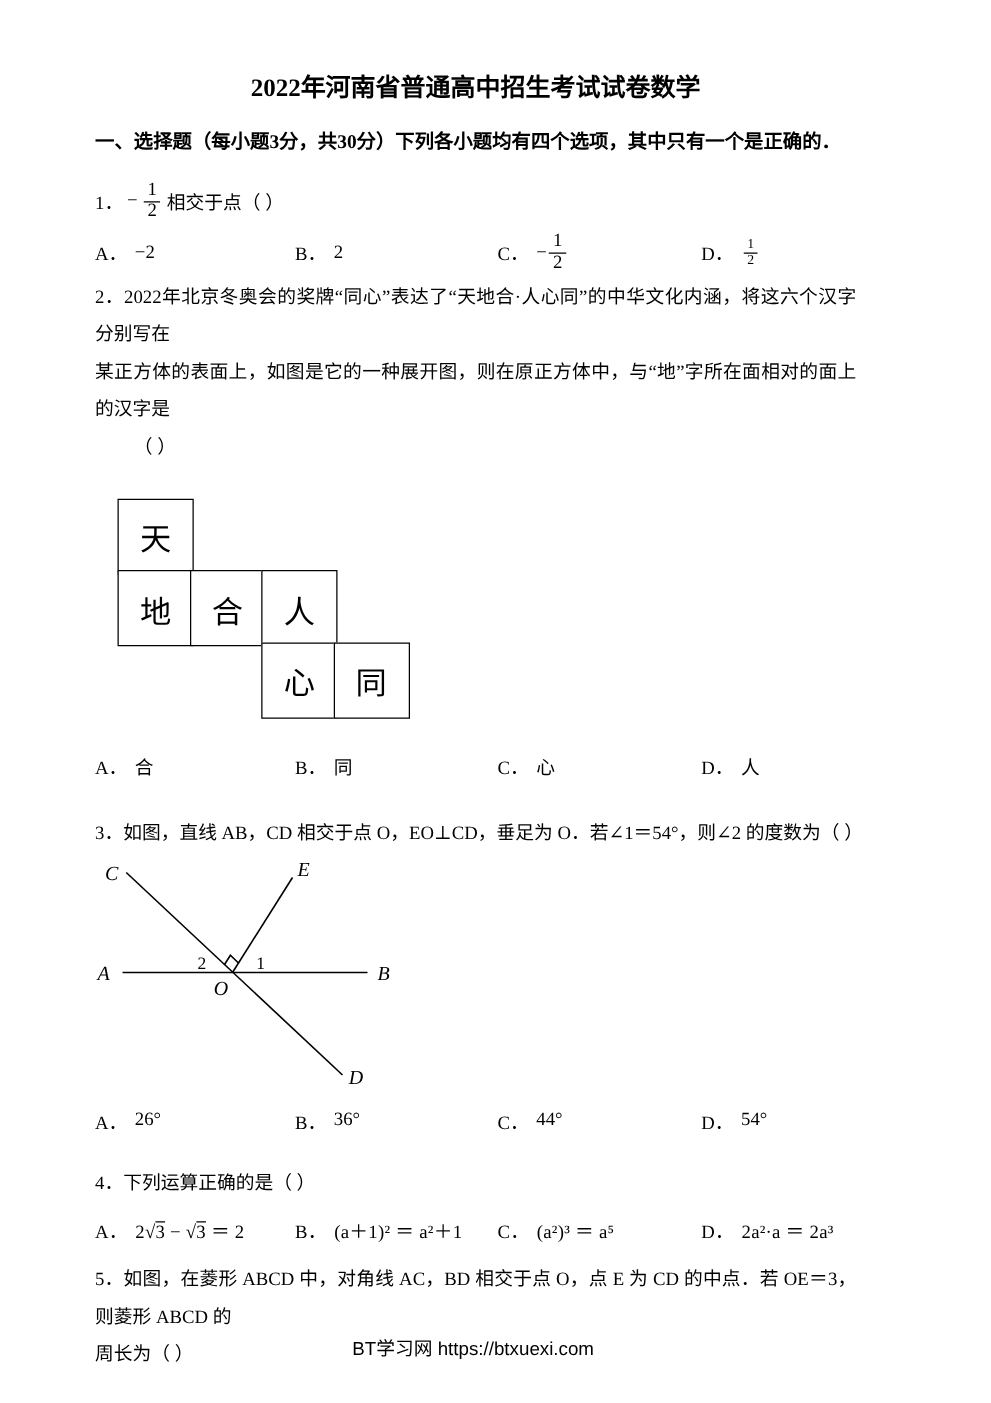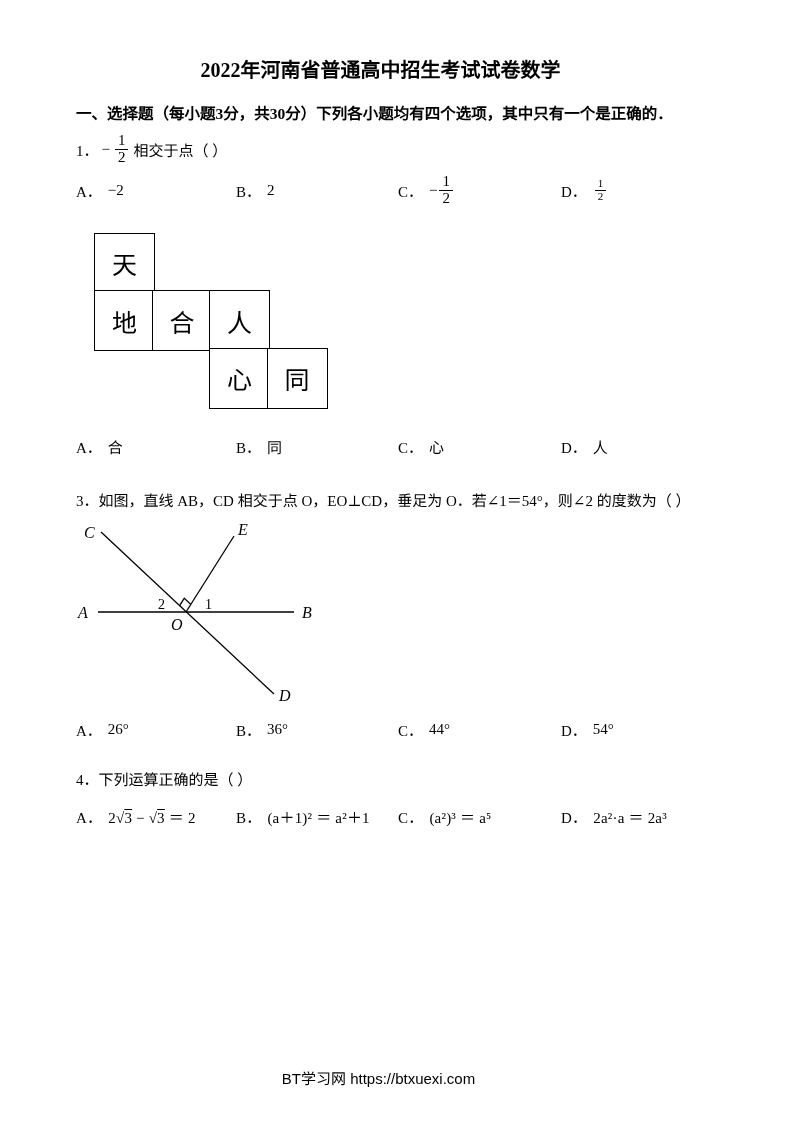--- a/index.html
+++ b/index.html
@@ -3,21 +3,21 @@
 <meta charset="utf-8">
 <style>
   html,body{margin:0;padding:0;}
   body{
     width:793px;height:1122px;background:#ffffff;color:#000;
     font-family:"Liberation Serif","DejaVu Serif",serif;font-size:15px;
   }
   .page{position:relative;width:757px;height:1122px;box-sizing:border-box;
         padding:54px 72px 0 76px;overflow:hidden;background:#fff;}
   .title{text-align:center;font-size:20px;font-weight:bold;margin:0 0 18px 0;}
-  .section-header{font-size:15.5px;font-weight:bold;line-height:26px;margin-bottom:2px;}
+  .section-header{font-size:15.5px;font-weight:bold;line-height:26px;margin-bottom:14px;}
   .qline{line-height:30px;}
   .q-row{display:flex;align-items:center;min-height:40px;}
   .q-row .gap{margin:0 3px;}
   .para{line-height:30px;text-align:justify;}
   .indent{padding-left:31px;}
   
   .frac{display:inline-block;vertical-align:middle;text-align:center;line-height:1.05;margin:0 2px;}
   .frac .num{display:block;border-bottom:1.2px solid #000;padding:0 3px;}
   .frac .den{display:block;padding:0 3px;}
   .frac-sm{font-size:11px;}
@@ -84,20 +84,25 @@
     </div>
     <div class="option">
       <span class="lbl">D．</span>
       <span class="frac frac-sm">
           <span class="num">1</span>
           <span class="den">2</span>
         </span>
     </div>
   </div>
 
+  <div class="para">
+    <div class="qline">2．2022年北京冬奥会的奖牌“同心”表达了“天地合·人心同”的中华文化内涵，将这六个汉字分别写在</div>
+    <div class="qline">某正方体的表面上，如图是它的一种展开图，则在原正方体中，与“地”字所在面相对的面上的汉字是</div>
+    <div class="qline indent">（      ）</div>
+  </div>
 
   <div class="net">
     <div class="cell c-tian">天</div>
     <div class="cell c-di">地</div>
     <div class="cell c-he">合</div>
     <div class="cell c-ren">人</div>
     <div class="cell c-xin">心</div>
     <div class="cell c-tong">同</div>
   </div>
 
@@ -175,16 +180,20 @@
     <div class="option mathopt">
       <span class="lbl">C．</span>
       <span>(a²)³ ＝ a⁵</span>
     </div>
     <div class="option mathopt">
       <span class="lbl">D．</span>
       <span>2a²·a ＝ 2a³</span>
     </div>
   </div>
 
+  <div class="para" style="margin-top:8px;">
+    <div class="qline">5．如图，在菱形 ABCD 中，对角线 AC，BD 相交于点 O，点 E 为 CD 的中点．若 OE＝3，则菱形 ABCD 的</div>
+    <div class="qline">周长为（      ）</div>
+  </div>
 
   <div class="footer">BT学习网 https://btxuexi.com</div>
 
 </div>
 
 </body></html>

